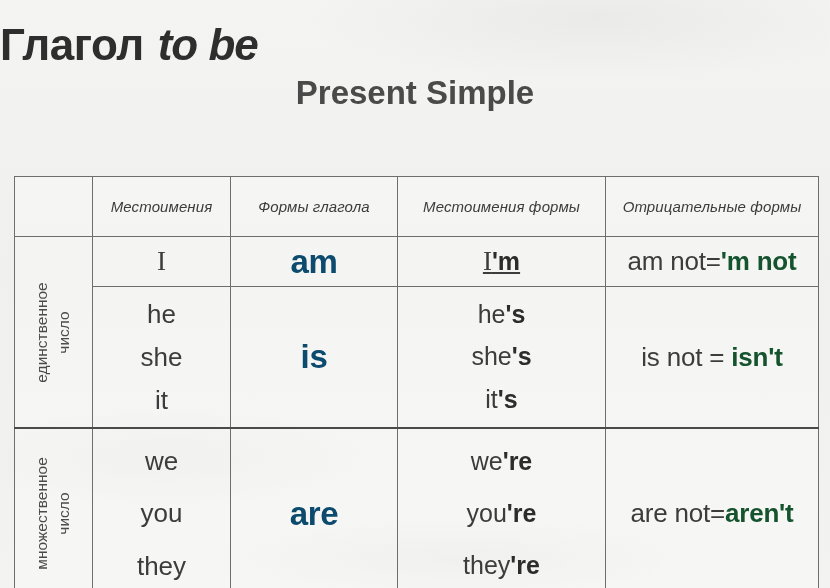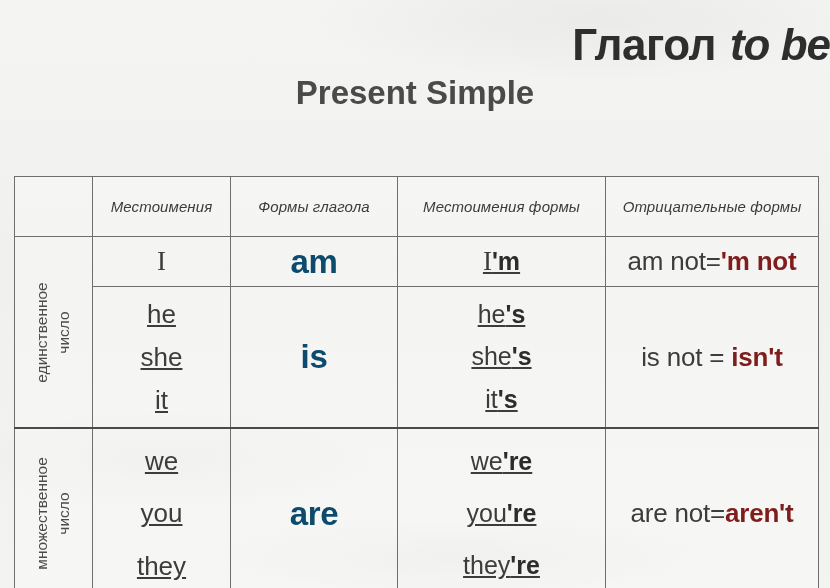--- a/index.html
+++ b/index.html
@@ -26,21 +26,21 @@
       radial-gradient(ellipse 300px 70px at 20% 78%, rgba(150,150,150,0.07), rgba(0,0,0,0) 70%),
       radial-gradient(ellipse 360px 60px at 55% 95%, rgba(150,150,150,0.09), rgba(0,0,0,0) 70%),
       linear-gradient(180deg, #f4f4f2 0%, #f0f0ee 45%, #f3f3f1 100%);
     z-index: 0;
   }
 
   .page { position: relative; z-index: 1; }
 
   
   .title {
-    text-align: right;
+    text-align: left;
     font-size: 44px;
     font-weight: bold;
     color: #2e2e2e;
     letter-spacing: -0.5px;
     margin-top: 22px;
     line-height: 1.05;
     white-space: nowrap;
   }
   .title .latin {
     font-style: italic;
@@ -131,21 +131,20 @@
     font-family: "Liberation Serif", serif;
     font-size: 27px;
   }
   .stack {
     display: flex;
     flex-direction: column;
     justify-content: space-around;
     height: 100%;
     padding: 6px 0;
     box-sizing: border-box;
-    text-decoration: underline;
   }
   .stack > div { line-height: 1.0; }
 
   .verb {
     font-size: 33px;
     font-weight: bold;
     color: #0c4a6e;
     letter-spacing: -0.3px;
   }
 
@@ -160,21 +159,21 @@
     font-family: "Liberation Serif", serif;
     font-size: 27px;
   }
 
   .neg {
     font-size: 26px;
     color: #3c3c3c;
     white-space: nowrap;
     letter-spacing: -0.2px;
   }
-  .neg b { font-weight: bold; color: #7f1d1d; }
+  .neg b { font-weight: bold; color: #14532d; }
 
   .nowrap { white-space: nowrap; text-decoration: underline; }
 </style>
 </head>
 <body>
 
 <div class="paper-noise"></div>
 
 <div class="page">
 

